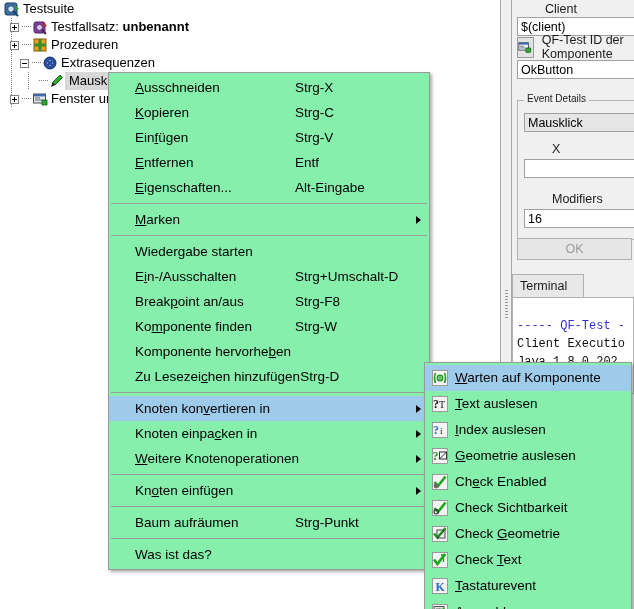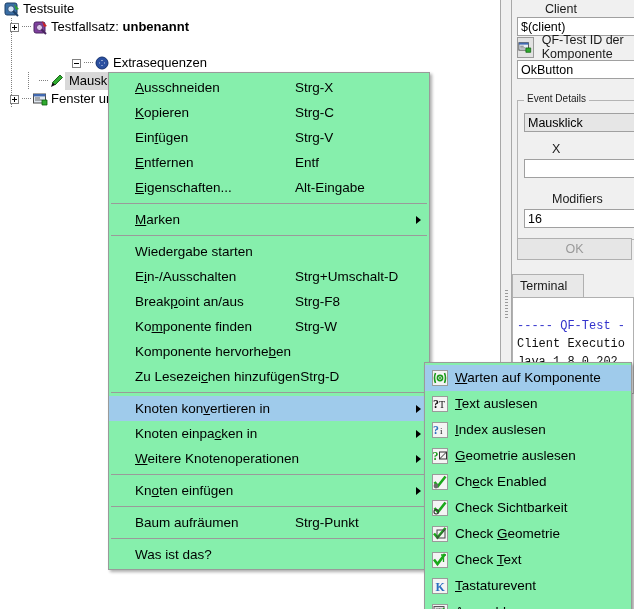--- a/index.html
+++ b/index.html
@@ -171,22 +171,36 @@
       <svg width="16" height="16" viewBox="0 0 16 16">
         <rect x="2" y="3" width="11" height="11" rx="2" fill="#7e3f9d" stroke="#4a2460"></rect>
         <circle cx="7.5" cy="8.5" r="3" fill="#dcc8ea" stroke="#4a2460" stroke-width="0.8"></circle>
         <path d="M9.5 10.5 L14 15" stroke="#4a2460" stroke-width="2"></path>
         <path d="M10 2 L15 7 L12 8 Z" fill="#cc2222"></path>
       </svg>
     </span>
     <span class="tlabel"><span>Testfallsatz: </span><b>unbenannt</b></span>
   </div>
 
-
-  <div class="tree-row" style="top:54px;padding-left:22px;margin-left:46px;">
+  <div class="tree-row" style="top:36px;padding-left:6px;">
+    <span class="hwrap">
+        <span class="handle plus"></span>
+      </span>
+    <span class="dots"></span>
+    <span class="ico">
+      <svg width="16" height="16" viewBox="0 0 16 16">
+        <rect x="2" y="2" width="12" height="12" fill="#e8a020" stroke="#8a5a00"></rect>
+        <rect x="6.5" y="2" width="3" height="12" fill="#3a8a2a"></rect>
+        <rect x="2" y="6.5" width="12" height="3" fill="#3a8a2a"></rect>
+      </svg>
+    </span>
+    <span class="tlabel">Prozeduren</span>
+  </div>
+
+  <div class="tree-row" style="top:54px;padding-left:16px;">
     <span class="hwrap">
         <span class="handle"></span>
       </span>
     <span class="dots"></span>
     <span class="ico">
       <svg width="16" height="16" viewBox="0 0 16 16">
         <circle cx="8" cy="8" r="6" fill="#2a4fa0" stroke="#13306e"></circle>
         <path d="M5 8 L11 8 M8 5 L8 11" stroke="#ffffff" stroke-width="1.6"></path>
         <circle cx="8" cy="8" r="2.6" fill="#2a4fa0"></circle>
       </svg>

